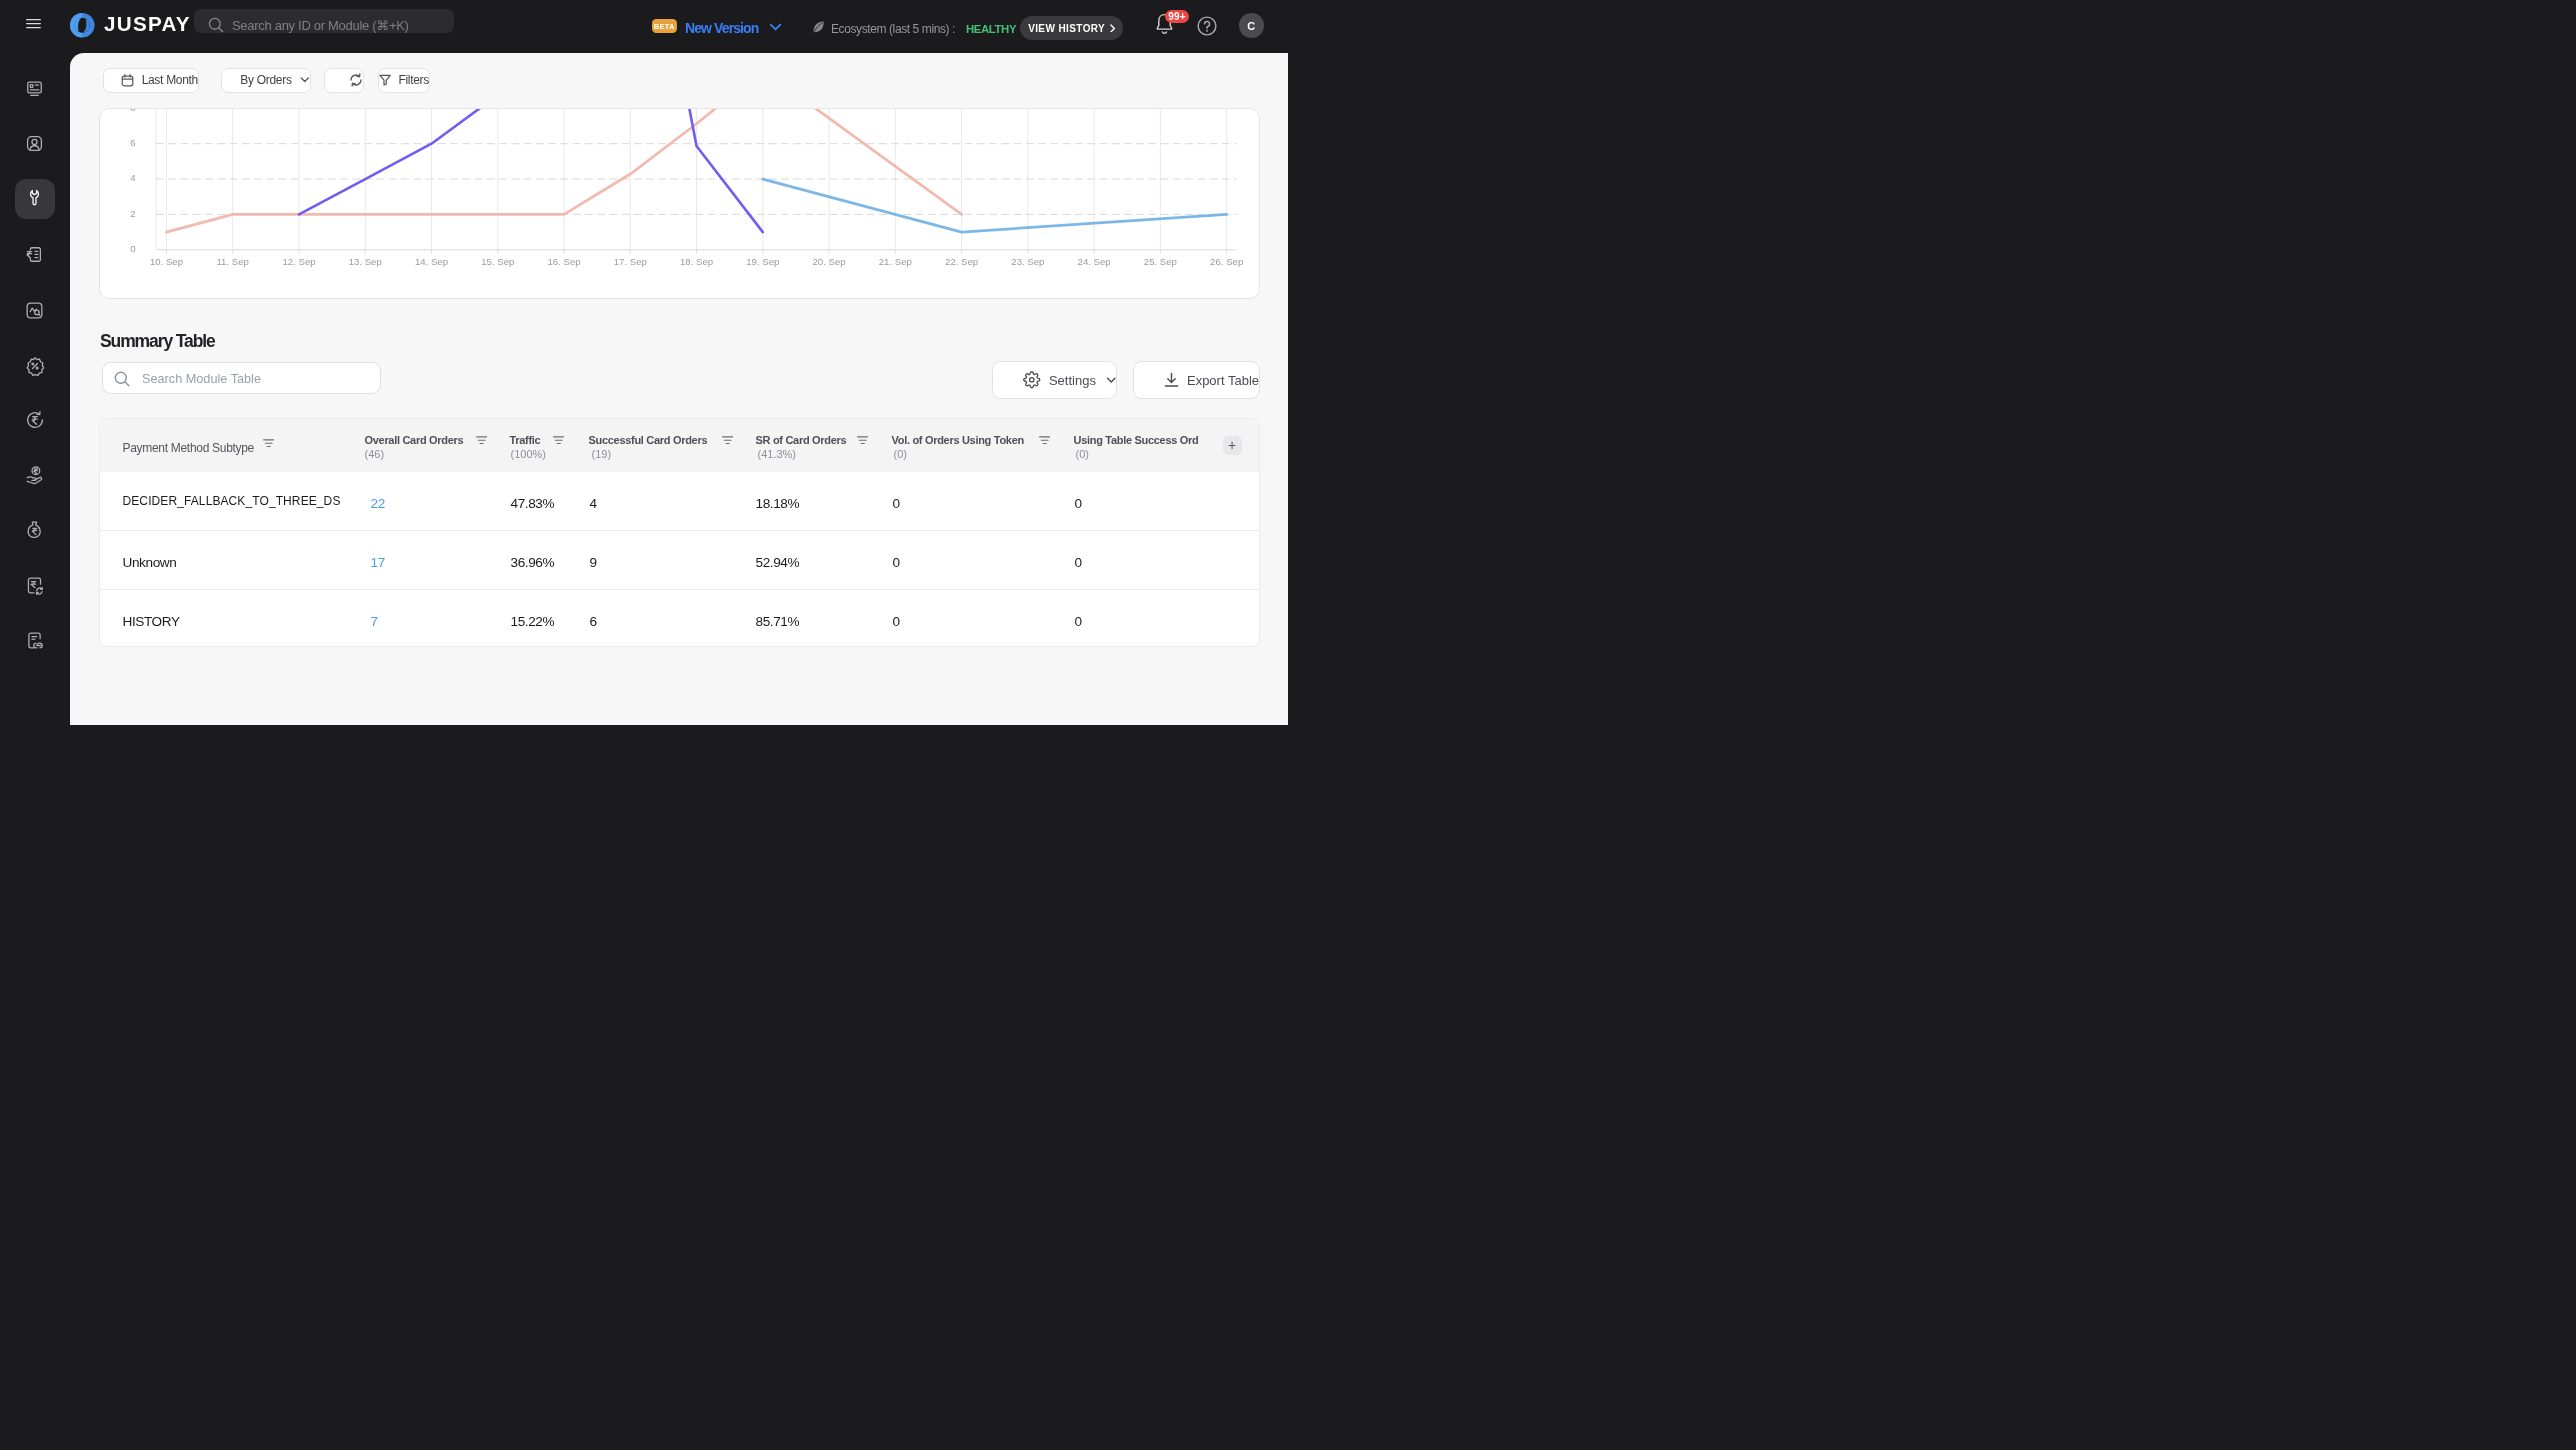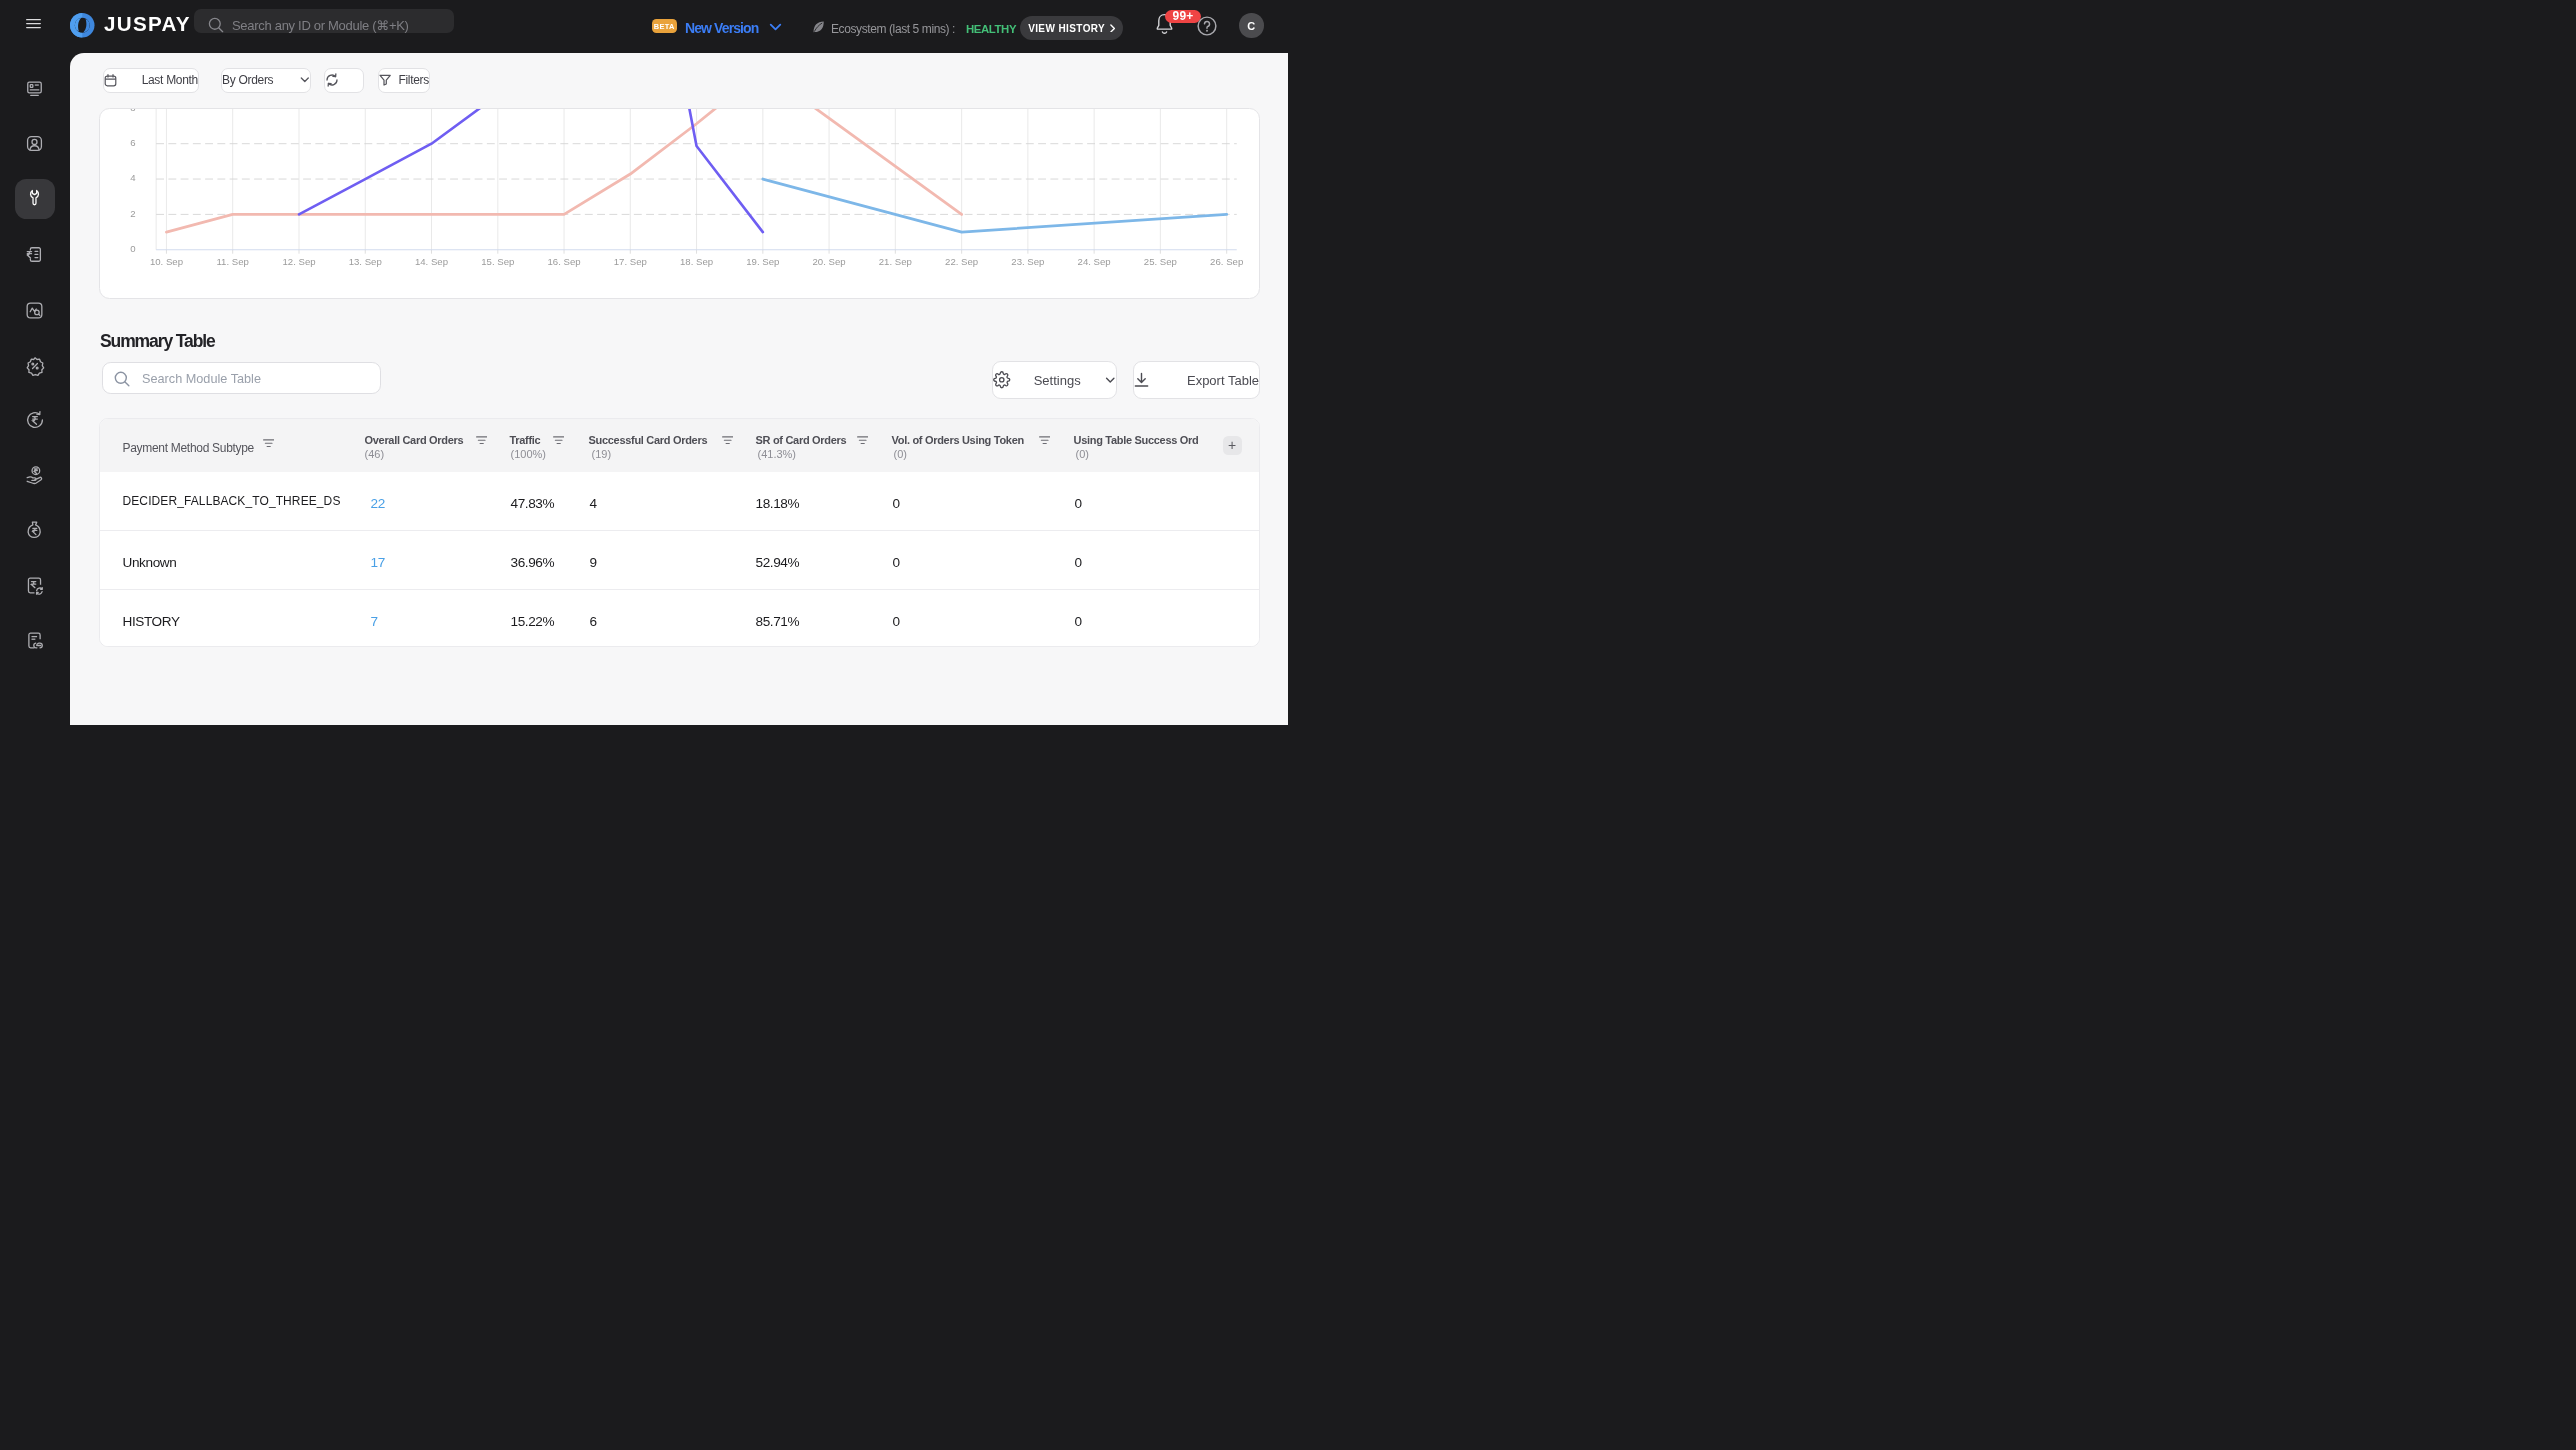--- a/index.html
+++ b/index.html
@@ -2,21 +2,21 @@
 <html style="font-size:14px"><head>
 <meta charset="utf-8">
 <style>
 * { margin:0; padding:0; box-sizing:border-box; }
 html,body { width:1288px; height:725px; overflow:hidden; }
 body { background:#1b1b1d; font-family:"Liberation Sans", sans-serif; position:relative; }
 .abs { position:absolute; }
 
 #topbar { position:absolute; left:0; top:0; width:1288px; height:53px;text-align:right; }
 #panel { position:absolute; left:70px; top:53px; width:1218px; height:672px; background:#f7f7f8; border-top-left-radius:14px; overflow:hidden; }
-.btn { position:absolute; background:#fff; border:0.9px solid #e2e2e5; border-radius:7px; display:flex; align-items:center; justify-content:space-between; color:#3f3f46; }
+.btn { position:absolute; background:#fff; border:0.9px solid #e2e2e5; border-radius:7px; display:flex; align-items:center; justify-content:flex-end; color:#3f3f46; }
 .sic { left:25.4px; }
 #sidebar svg.sic { }
 .hcell { position:absolute; top:14.6px; font-size:11px; letter-spacing:-0.3px; font-weight:600; color:#4e4e55; white-space:nowrap; line-height:12.3px; }
 .hsub { position:absolute; top:30px; font-size:11px; color:#8e8e95; white-space:nowrap; line-height:11.4px; }
 .fico { position:absolute; top:16.6px; }
 .row .cell { position:absolute; font-size:13.6px; letter-spacing:-0.4px; color:#1c1c1f; white-space:nowrap; line-height:59px; top:1.9px; }
 .bluev { color:#4aa0e6 !important; }
 </style>
 </head>
 <body>
@@ -64,21 +64,21 @@
     <span style="font-size:10px;font-weight:bold;color:#fff;letter-spacing:0.4px;margin-right:4.4px">VIEW HISTORY</span>
     <svg width="5.3" height="8.8" viewBox="0 0 6 10">
         <path d="M1 1 L5 5 L1 9" fill="none" stroke="#fff" stroke-width="1.6" stroke-linecap="round" stroke-linejoin="round"></path>
       </svg>
   </div>
 
   <svg class="abs" style="left:1155px;top:13px" width="19" height="23" viewBox="0 0 22 26">
     <path d="M11 1.6 C6.8 1.6 4.4 4.8 4.4 8.6 L4.4 14 L2.6 17.4 a0.6 0.6 0 0 0 0.5 0.9 L18.9 18.3 a0.6 0.6 0 0 0 0.5 -0.9 L17.6 14 L17.6 8.6 C17.6 4.8 15.2 1.6 11 1.6 Z" fill="none" stroke="#d6d6d9" stroke-width="1.6" stroke-linejoin="round"></path>
     <path d="M8.6 21.6 a2.6 2.6 0 0 0 4.8 0" fill="none" stroke="#d6d6d9" stroke-width="1.6" stroke-linecap="round"></path>
   </svg>
-  <div class="abs" style="left:1165px;top:9.8px;width:36px;height:12.8px;background:#ef4444;border-radius:6.6px;color:#fff;font-size:12px;font-weight:bold;display:flex;align-items:center;justify-content:center;letter-spacing:0.2px">99+</div>
+  <div class="abs" style="left:1165px;top:9.8px;width:24px;height:12.8px;background:#ef4444;border-radius:6.6px;color:#fff;font-size:10px;font-weight:bold;display:flex;align-items:center;justify-content:center;letter-spacing:0.2px">99+</div>
 
   <svg class="abs" style="left:1197px;top:15.6px" width="20" height="20" viewBox="0 0 23 23">
     <circle cx="11.5" cy="11.5" r="10.2" fill="none" stroke="#a8a8ad" stroke-width="1.7"></circle>
     <path d="M8.6 9 a2.9 2.9 0 1 1 3.7 3 c-0.6 0.25 -0.8 0.6 -0.8 1.4 l0 0.6" fill="none" stroke="#a8a8ad" stroke-width="1.7" stroke-linecap="round"></path>
     <circle cx="11.5" cy="17" r="1.1" fill="#a8a8ad"></circle>
   </svg>
 
   <div class="abs" style="left:1239px;top:13.3px;width:24.5px;height:24.5px;border-radius:50%;background:#4b4b4e;color:#fff;font-size:11px;font-weight:bold;display:flex;align-items:center;justify-content:center">C</div>
 </div>
 <div id="sidebar">

